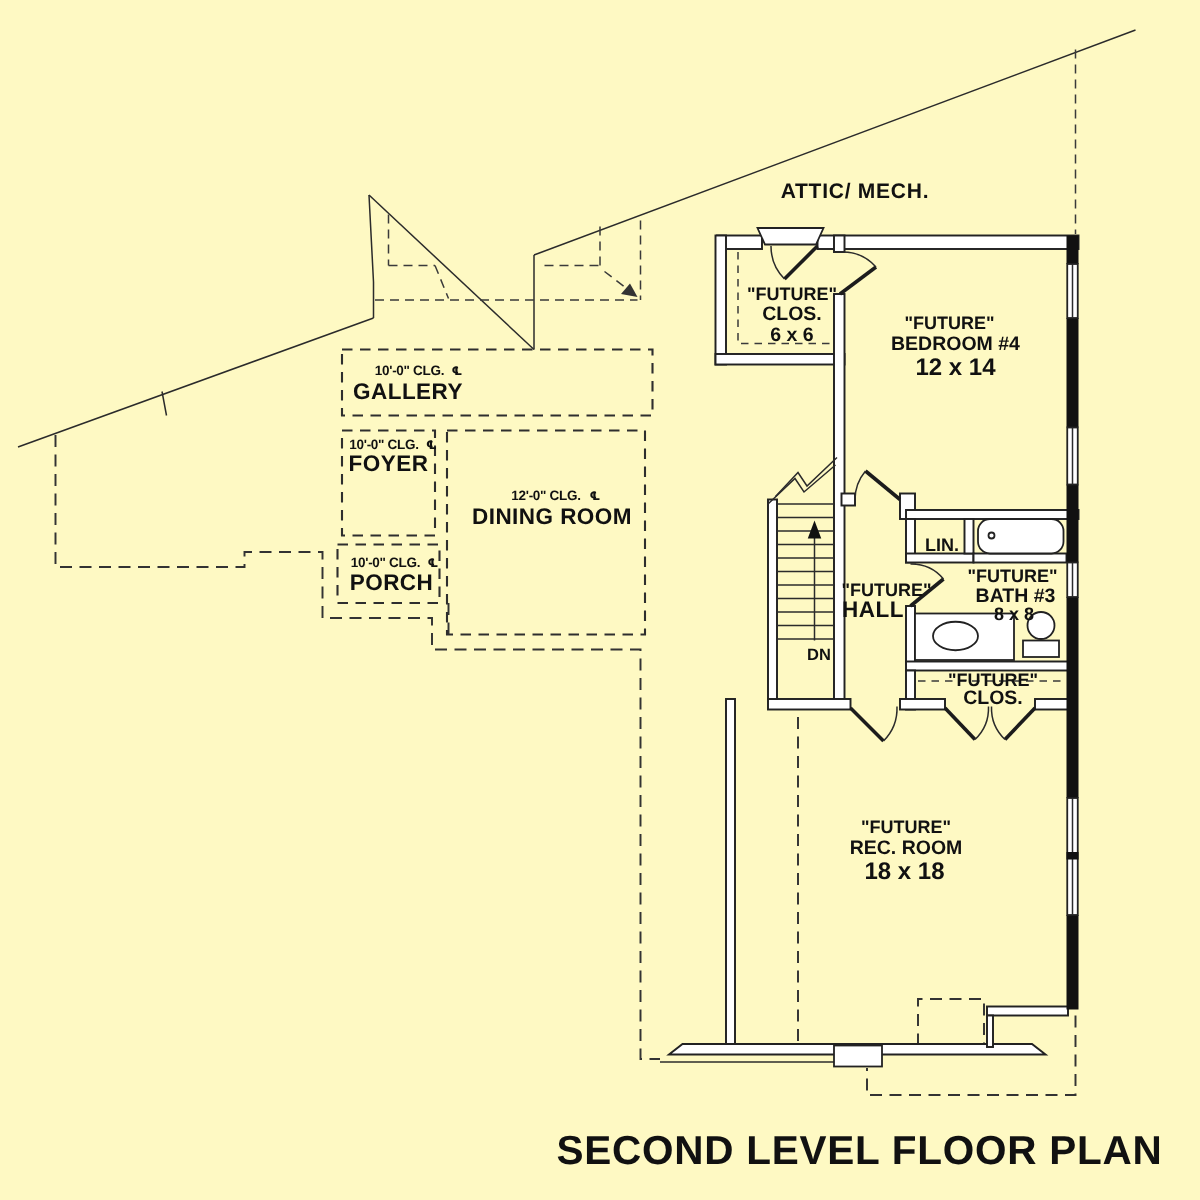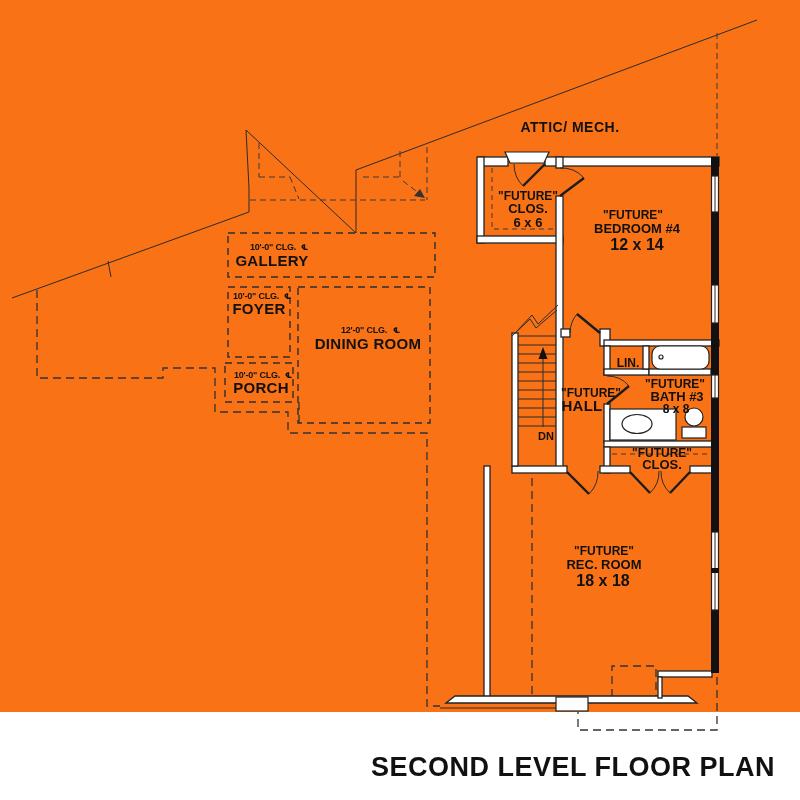--- a/index.html
+++ b/index.html
@@ -1,17 +1,17 @@
 <!DOCTYPE html>
 <html><head>
 <meta charset="utf-8">
 <style>
   html,body{margin:0;padding:0;background:#ffffff;}
   body{width:800px;height:800px;overflow:hidden;font-family:"Liberation Sans",sans-serif;}
-  .plan-wrap{position:relative;width:800px;height:712px;background:#f97316;}
+  .plan-wrap{position:relative;width:800px;height:800px;background:#fef9c3;}
   svg{display:block;}
   .wall{fill:#ffffff;stroke:#222222;stroke-width:1.3;}
   .blackwall{fill:#111111;stroke:none;}
   .thin{stroke:#2b2b2b;stroke-width:1;fill:none;}
   .roofdash{stroke:#3a3a3a;stroke-width:1;fill:none;stroke-dasharray:6 4;}
   .lowdash{stroke:#333333;stroke-width:1.3;fill:none;stroke-dasharray:8 5;}
   .roomdash{stroke:#2e2e2e;stroke-width:1.4;fill:none;stroke-dasharray:7 5;}
   .fix{fill:#ffffff;stroke:#222222;stroke-width:1.2;}
   .leaf{stroke:#1c1c1c;stroke-width:2.4;fill:none;}
   .arc{stroke:#2b2b2b;stroke-width:1;fill:none;}

